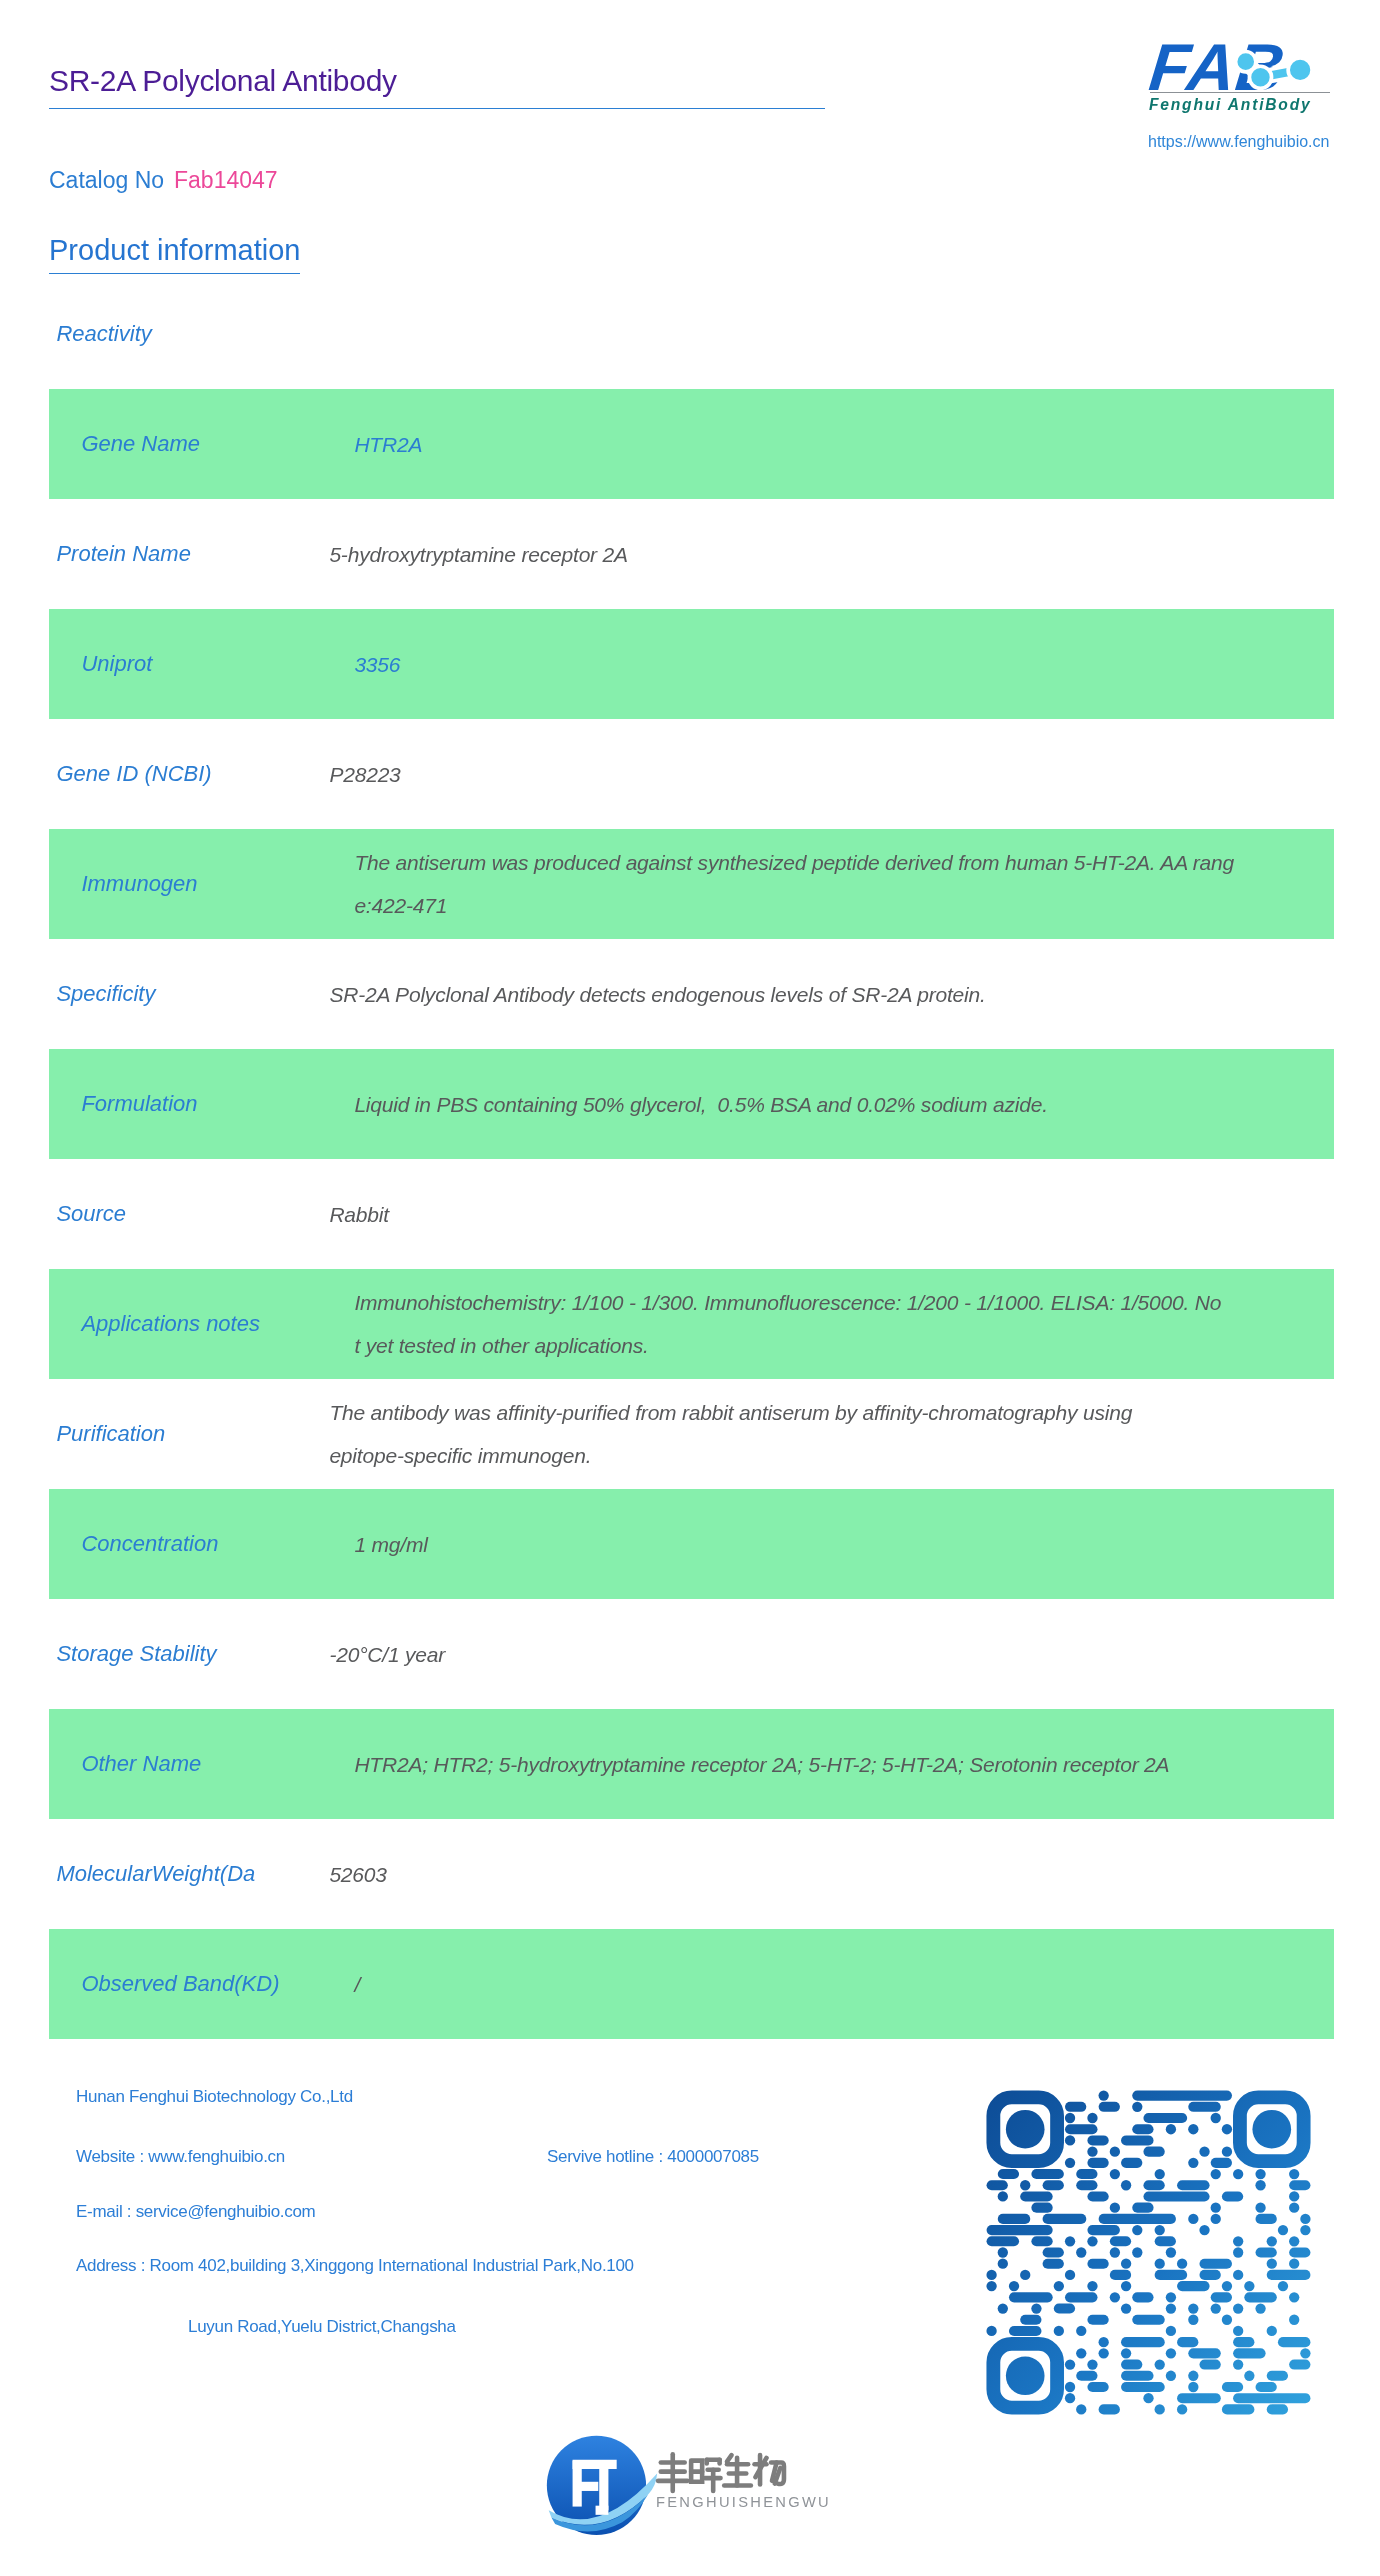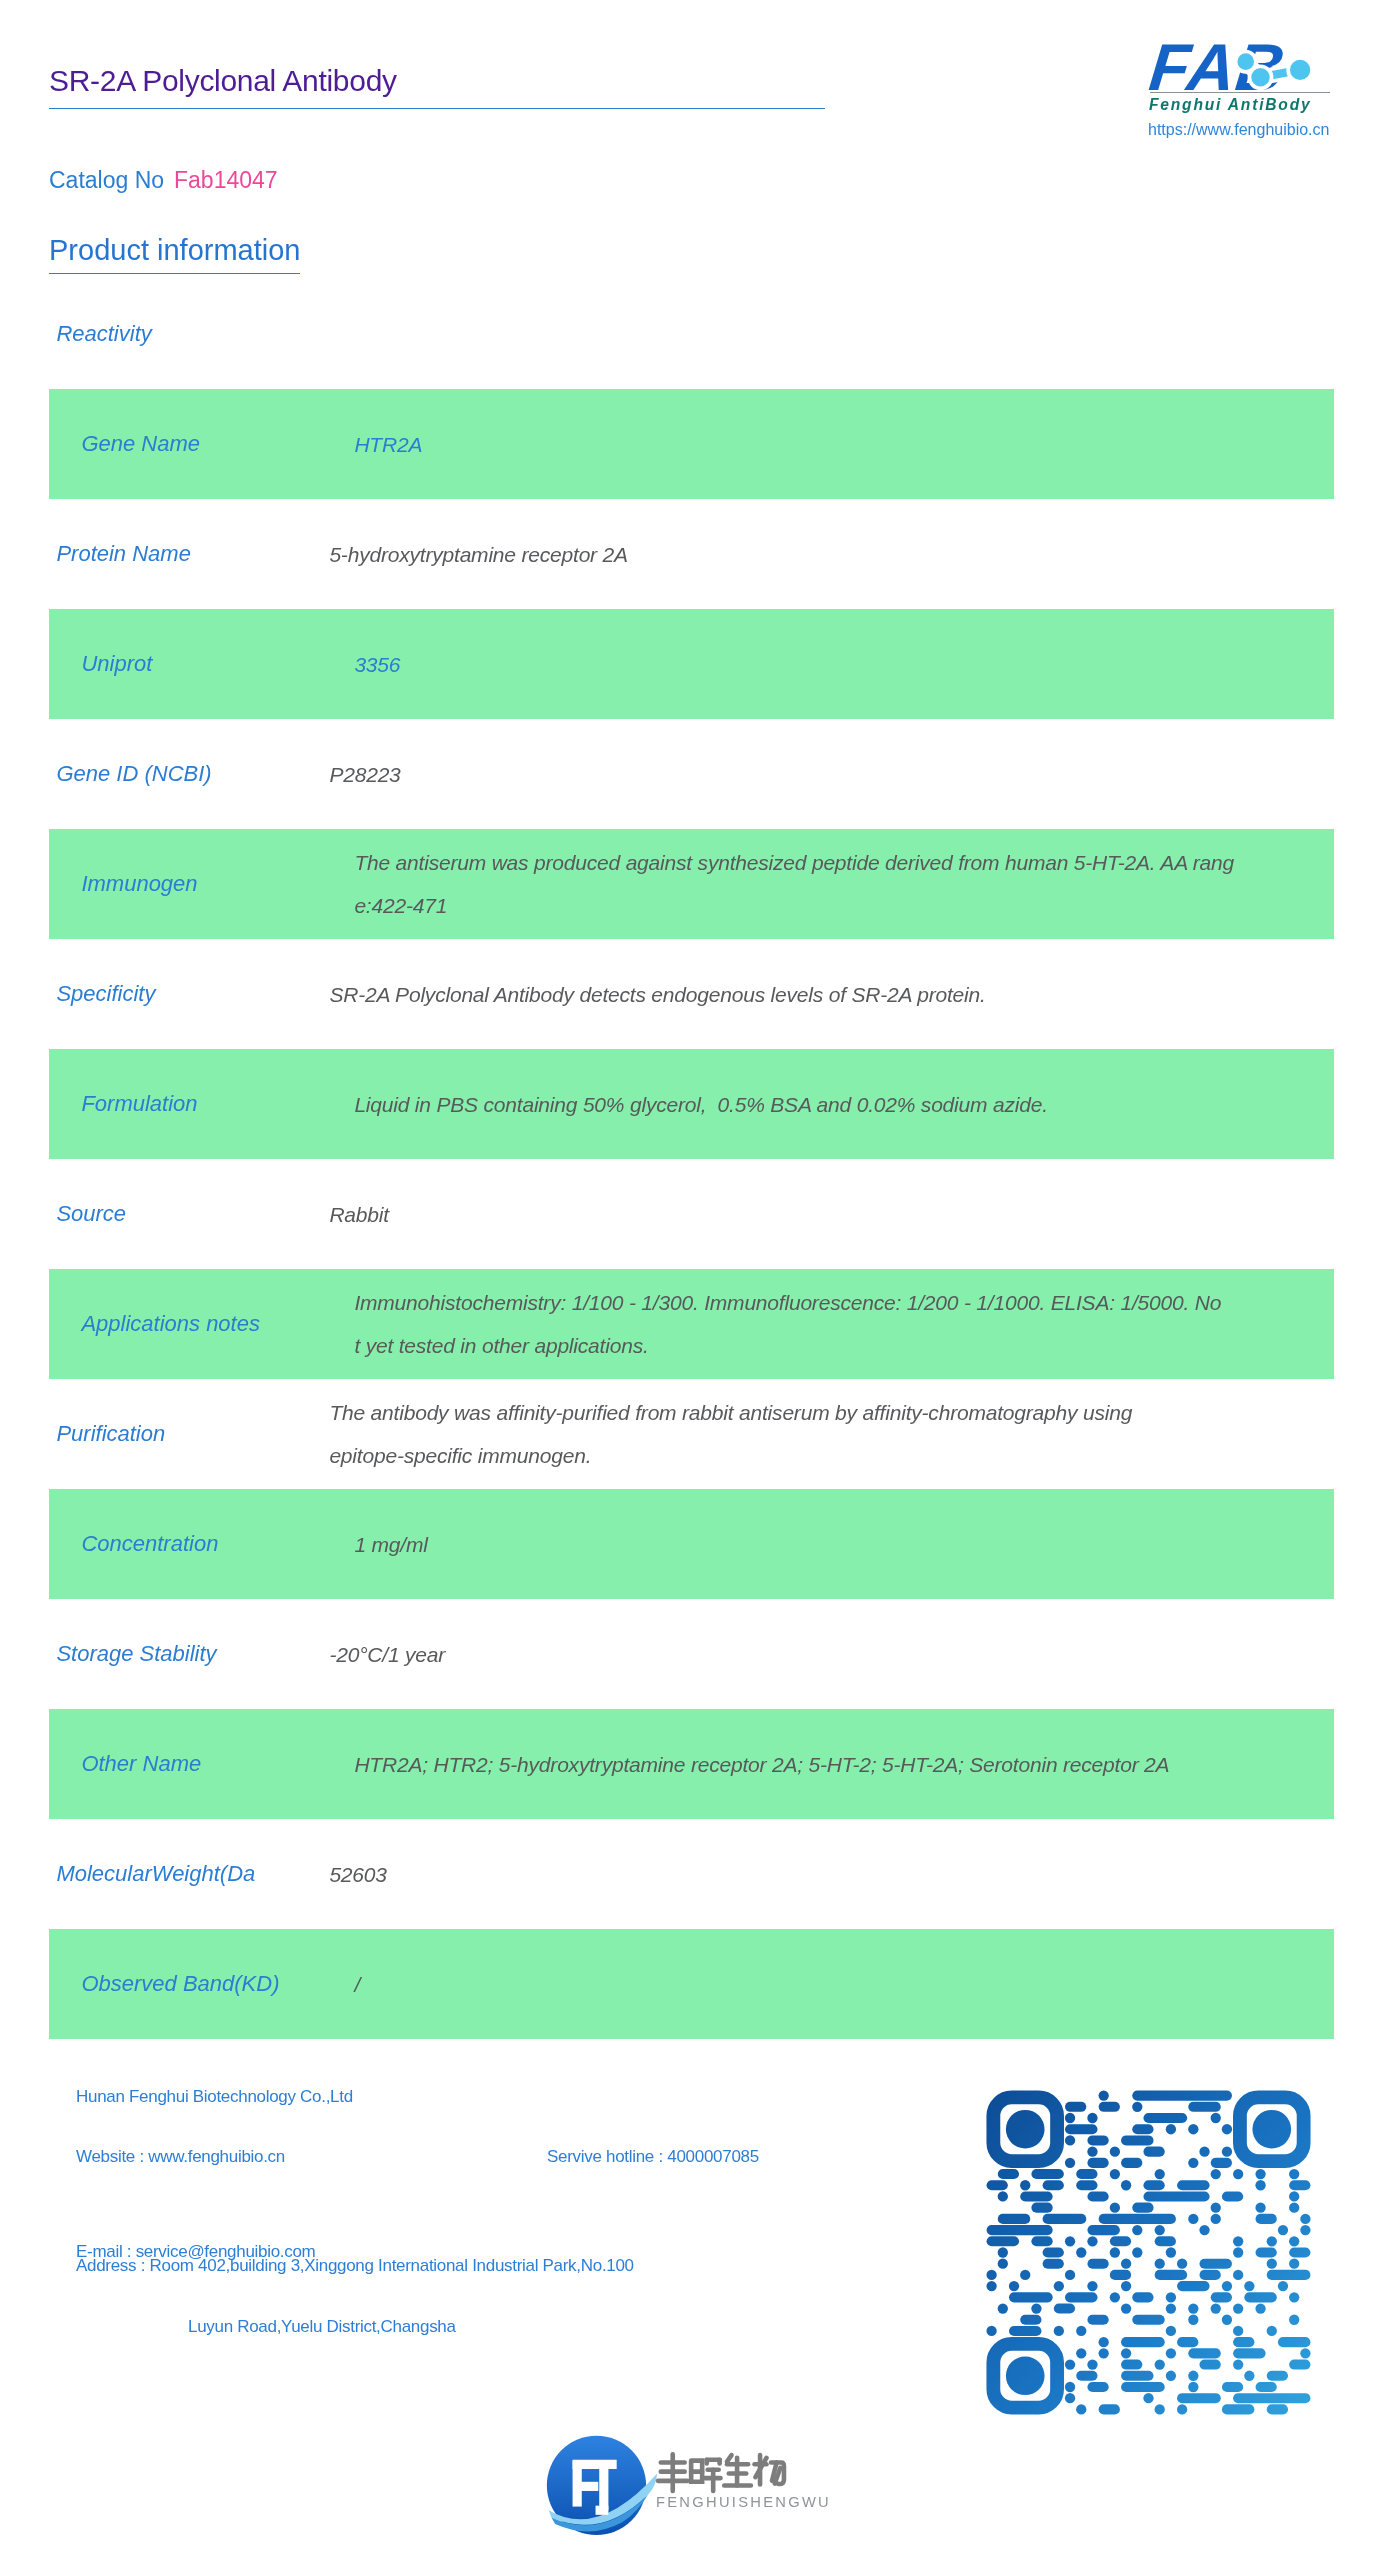--- a/index.html
+++ b/index.html
@@ -14,21 +14,21 @@
 
   .brand{position:absolute;left:1148px;top:33px;width:189px;height:120px;}
   .fab{position:absolute;left:1.8px;top:0px;font-style:italic;font-weight:bold;
        font-size:66px;line-height:68px;letter-spacing:0.9px;color:#1563c6;
        transform:skewX(-6deg);}
   .mol{position:absolute;left:0;top:0;pointer-events:none;}
   .brand-rule{position:absolute;left:1.8px;top:59px;width:180px;height:0;
               border-top:1.8px solid #8c9196;}
   .tagline{position:absolute;left:1px;top:63px;width:182px;font-style:italic;
            font-weight:bold;font-size:15.6px;letter-spacing:1.8px;color:#0f766e;white-space:nowrap;}
-  .brand-url{position:absolute;left:0;top:88px;font-size:16px;color:#2f86d8;
+  .brand-url{position:absolute;left:0;top:100px;font-size:16px;color:#2f86d8;
              text-decoration:none;white-space:nowrap;}
 
   .catalog{position:absolute;top:167px;left:0;width:100%;height:28px;font-size:23px;}
   .catalog-label{position:absolute;left:49px;color:#2b7dd2;}
   .catalog-value{position:absolute;left:174px;color:#ec4899;}
 
   .section-heading{position:absolute;top:234px;left:49px;margin:0;font-size:29px;
          font-weight:400;color:#2574d0;display:inline-block;
          padding-bottom:5.5px;border-bottom:1.8px solid #2b7fd3;}
 
@@ -39,21 +39,21 @@
   .tlabel{flex:0 0 273px;padding-left:7.4px;font-size:22px;color:#2b7dd2;}
   .tvalue{flex:1;padding-right:13px;font-size:21px;letter-spacing:-0.2px;
           color:#58595b;line-height:43px;}
   .tvalue.link{color:#2b7dd2;}
 
   
   .footer-line{position:absolute;left:76px;font-size:17px;letter-spacing:-0.3px;
                color:#2c7ed6;white-space:nowrap;}
   .f-company{top:2087px;}
   .f-web{top:2147px;}
-  .f-mail{top:2202px;margin-top:40px;}
+  .f-mail{top:2202px;}
   .f-addr{top:2256px;}
   .f-addr2{top:2317px;left:188px;}
   .hotline{position:absolute;left:423px;top:0;white-space:nowrap;margin-left:48px;}
   .footer-line a{color:#2c7ed6;text-decoration:none;}
 
   .qr{position:absolute;left:986px;top:2090px;}
 
   
   .bottom-logo{position:absolute;left:545px;top:2433px;width:386px;height:115px;}
   .bl-svg{position:absolute;left:0;top:0;}

